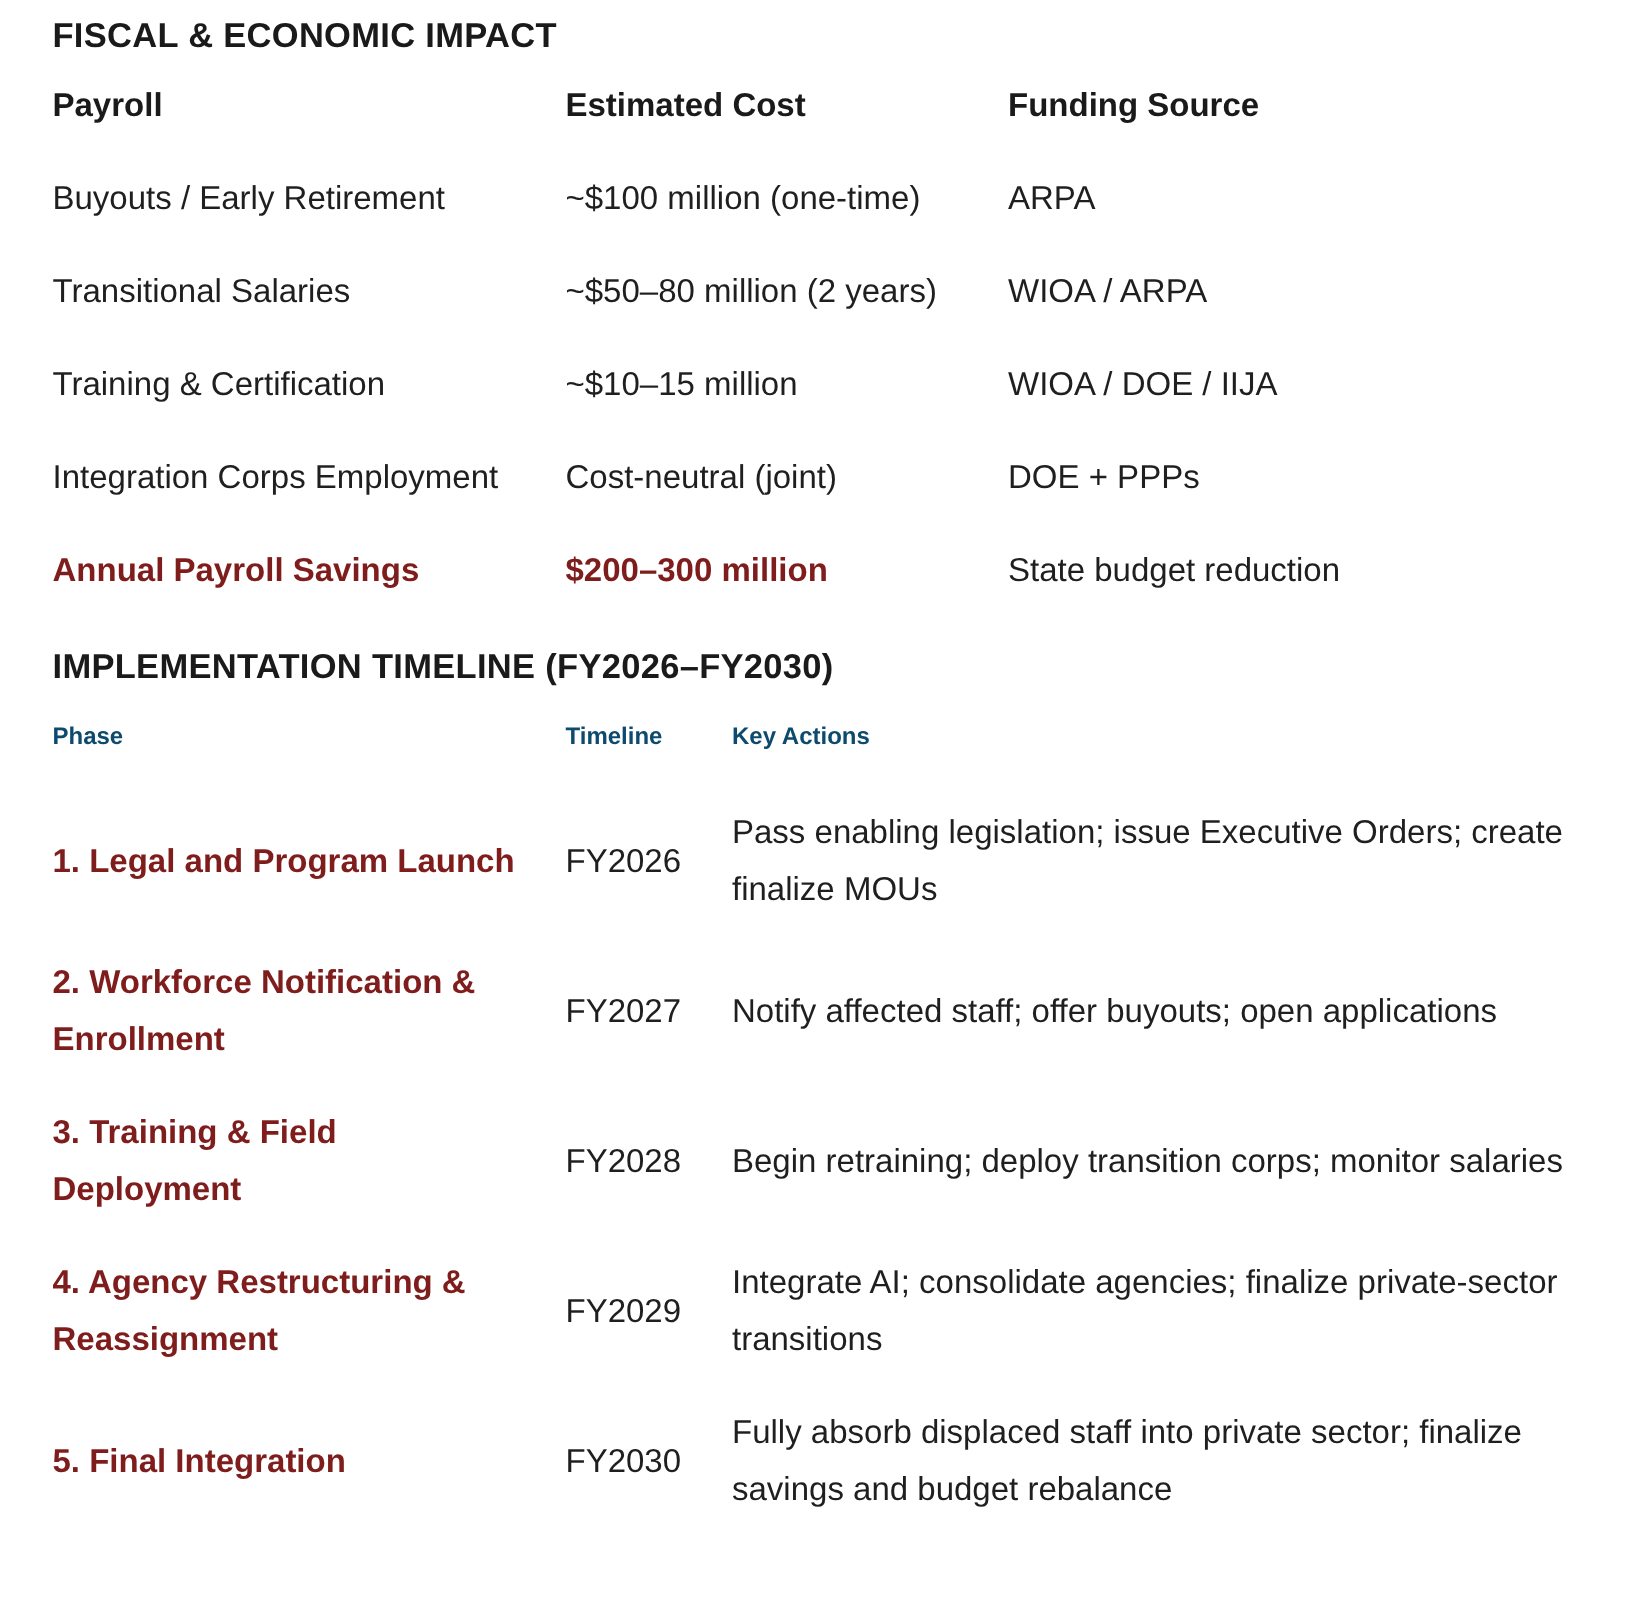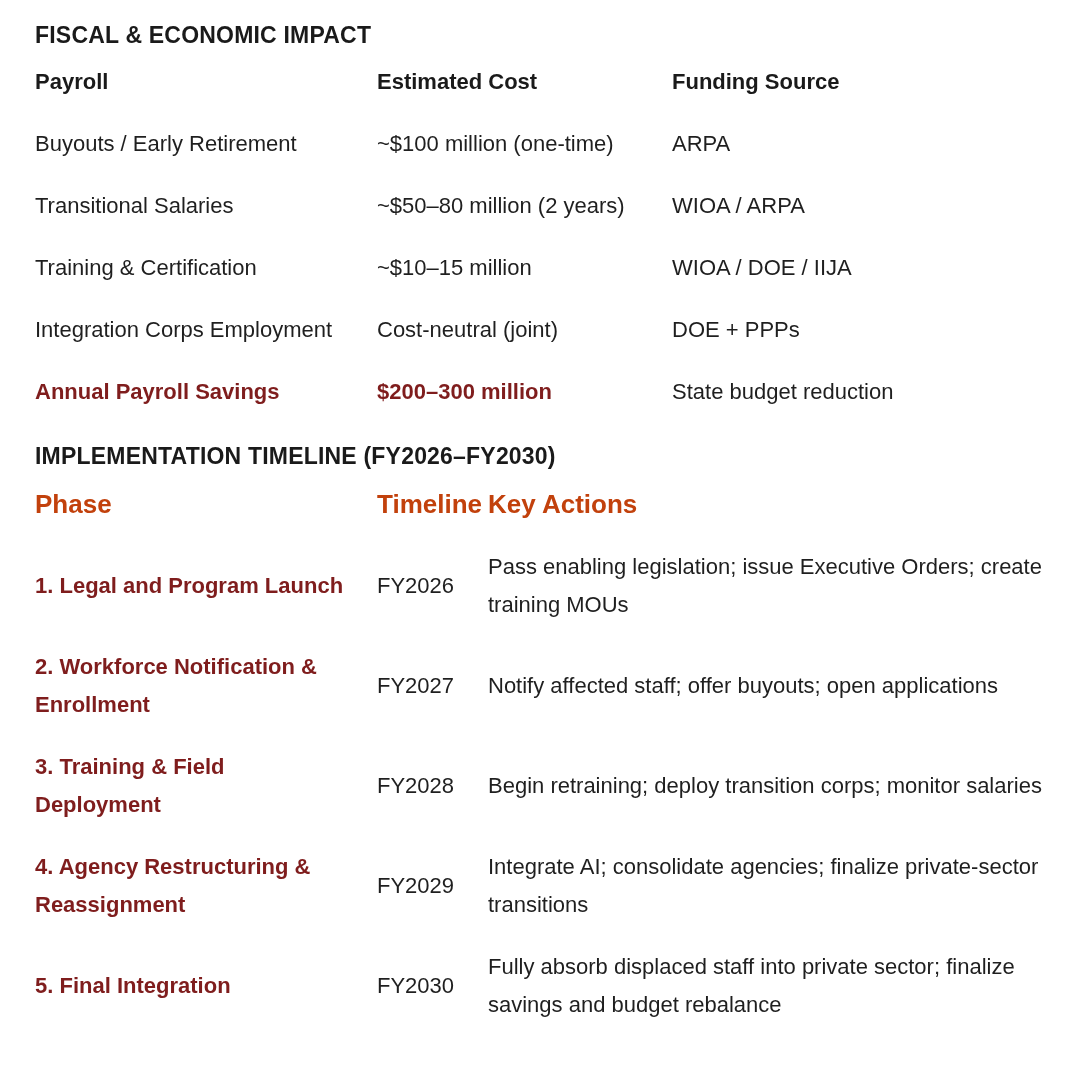--- a/index.html
+++ b/index.html
@@ -5,21 +5,21 @@
   * { margin: 0; padding: 0; box-sizing: border-box; }
   html, body {
     width: 1092px;
     height: 1080px;
     background: #ffffff;
     font-family: "Liberation Sans", "DejaVu Sans", sans-serif;
     color: #1f1f1f;
     overflow: hidden;
   }
   .page {
-    padding: 20px 35px 10px 35px;
+    padding: 8px 35px 10px 35px;
   }
   .section-title {
     font-size: 23px;
     font-weight: 700;
     color: #1a1a1a;
     letter-spacing: 0.2px;
   }
   .section-title.first { margin-top: 2px; }
   .section-title.second { margin-top: 20px; }
 
@@ -45,23 +45,23 @@
   
   .timeline-table {
     display: grid;
     grid-template-columns: 342px 111px auto;
     margin-top: 2px;
   }
   .timeline-table .header-cell {
     height: 64px;
     display: flex;
     align-items: center;
-    font-size: 26px;
+    font-size: 16px;
     font-weight: 700;
-    color: #c2410c;
+    color: #0c4a6e;
     white-space: nowrap;
   }
   .timeline-table .t2-cell {
     height: 100px;
     display: flex;
     align-items: center;
     font-size: 22px;
     line-height: 38px;
   }
   .timeline-table .phase-cell {
@@ -93,20 +93,20 @@
     </div>
 
   <div class="section-title second">IMPLEMENTATION TIMELINE (FY2026–FY2030)</div>
 
   <div class="timeline-table" id="timeline-table">
     <div class="row">
       <div class="header-cell">Phase</div>
       <div class="header-cell">Timeline</div>
       <div class="header-cell">Key Actions</div>
     </div>
-  <div class="row"><div class="t2-cell phase-cell">1. Legal and Program Launch</div><div class="t2-cell timeline-cell">FY2026</div><div class="t2-cell actions-cell">Pass enabling legislation; issue Executive Orders; create training MOUs</div></div>
+  <div class="row"><div class="t2-cell phase-cell">1. Legal and Program Launch</div><div class="t2-cell timeline-cell">FY2026</div><div class="t2-cell actions-cell">Pass enabling legislation; issue Executive Orders; create finalize MOUs</div></div>
       <div class="row"><div class="t2-cell phase-cell">2. Workforce Notification &amp; Enrollment</div><div class="t2-cell timeline-cell">FY2027</div><div class="t2-cell actions-cell">Notify affected staff; offer buyouts; open applications</div></div>
       <div class="row"><div class="t2-cell phase-cell">3. Training &amp; Field Deployment</div><div class="t2-cell timeline-cell">FY2028</div><div class="t2-cell actions-cell">Begin retraining; deploy transition corps; monitor salaries</div></div>
       <div class="row"><div class="t2-cell phase-cell">4. Agency Restructuring &amp; Reassignment</div><div class="t2-cell timeline-cell">FY2029</div><div class="t2-cell actions-cell">Integrate AI; consolidate agencies; finalize private-sector transitions</div></div>
       <div class="row"><div class="t2-cell phase-cell">5. Final Integration</div><div class="t2-cell timeline-cell">FY2030</div><div class="t2-cell actions-cell">Fully absorb displaced staff into private sector; finalize savings and budget rebalance</div></div>
     </div>
 
 </div>
 
 </body></html>

